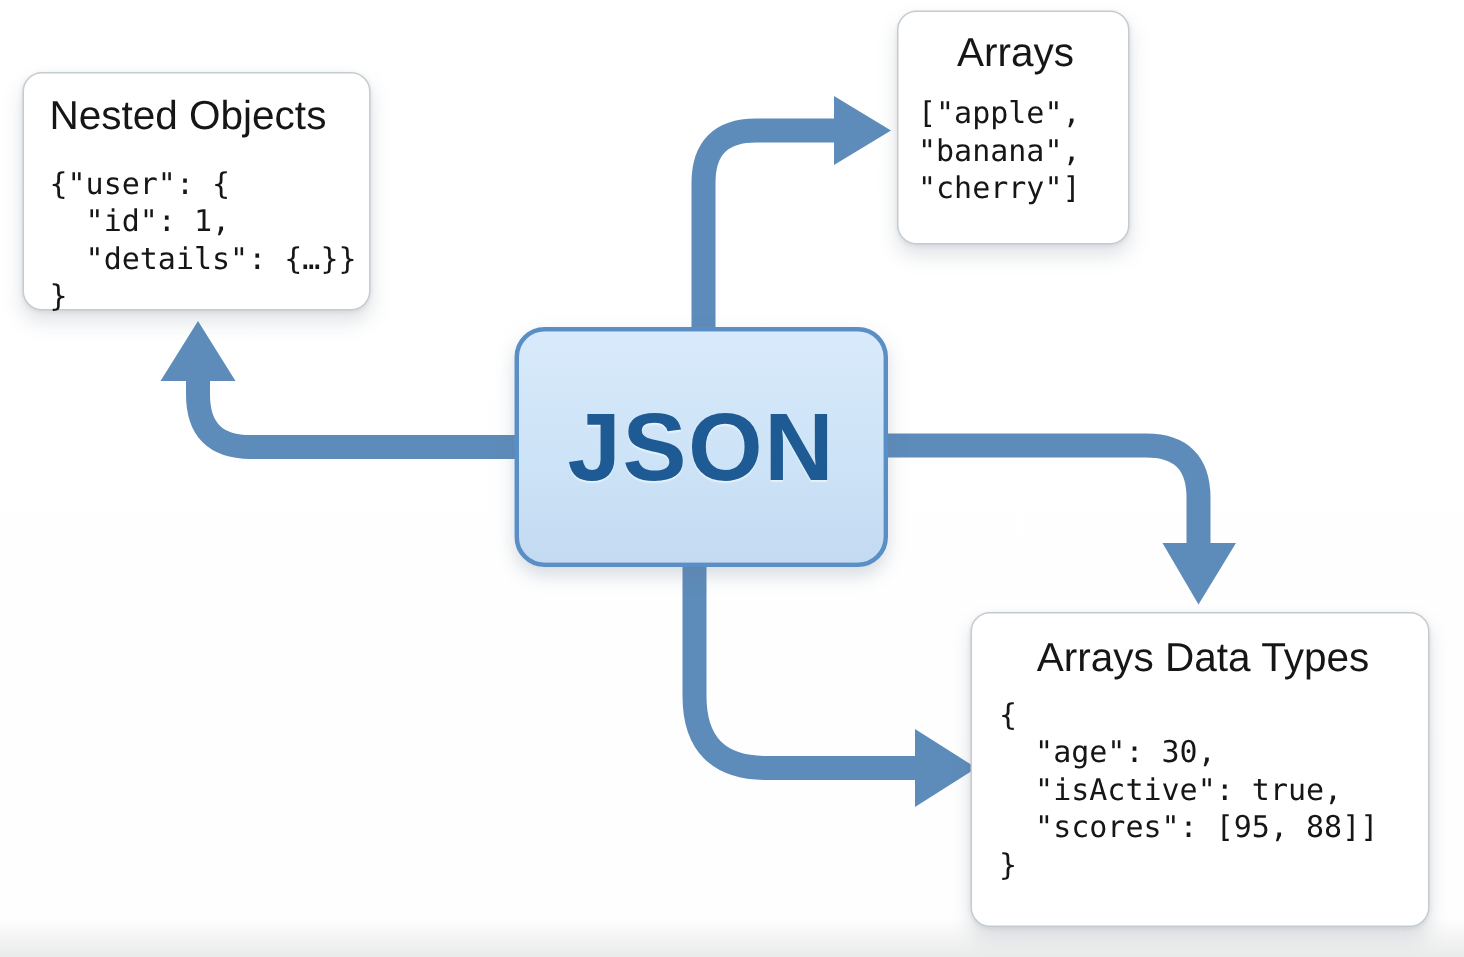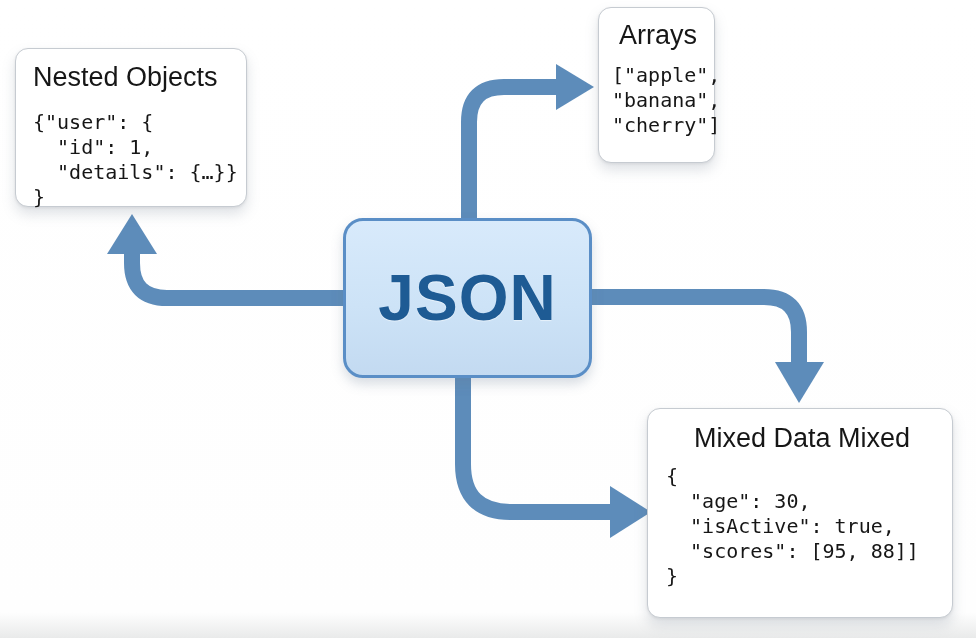--- a/index.html
+++ b/index.html
@@ -39,21 +39,21 @@
   .node-code {
     margin: 0;
     font-family: "DejaVu Sans Mono", monospace;
     font-size: 20px;
     line-height: 25px;
     color: #161616;
     white-space: pre;
   }
   .node-nested { left: 15px; top: 48px; width: 232px; height: 159px; padding: 13px 14px 10px 17px; }
   .node-nested .node-title { text-align: left; margin-bottom: 17px; }
-  .node-arrays { left: 598px; top: 7px; width: 117px; height: 156px; padding: 12px 10px 10px 13px; }
+  .node-arrays { left: 598px; top: 7px; width: 155px; height: 156px; padding: 12px 10px 10px 13px; }
   .node-arrays .node-title { text-align: center; margin-bottom: 12px; }
   .node-mixed { left: 647px; top: 408px; width: 306px; height: 210px; padding: 14px 14px 10px 18px; }
   .node-mixed .node-title { text-align: center; margin-bottom: 10px; }
   .json-box {
     position: absolute;
     left: 343px; top: 218px;
     width: 249px; height: 160px;
     box-sizing: border-box;
     background: linear-gradient(180deg, #d8eafb 0%, #cde3f7 55%, #c3daf1 100%);
     border: 3px solid #5a8ec6;
@@ -112,21 +112,21 @@
     <pre class="node-code">["apple",
 "banana",
 "cherry"]</pre>
   </div>
 
   <div class="json-box">
     <span class="json-label">JSON</span>
   </div>
 
   <div class="node node-mixed">
-    <div class="node-title">Mixed Data Mixed</div>
+    <div class="node-title">Arrays Data Types</div>
     <pre class="node-code">{
   "age": 30,
   "isActive": true,
   "scores": [95, 88]]
 }</pre>
   </div>
 
 </div>
 
 </body></html>

